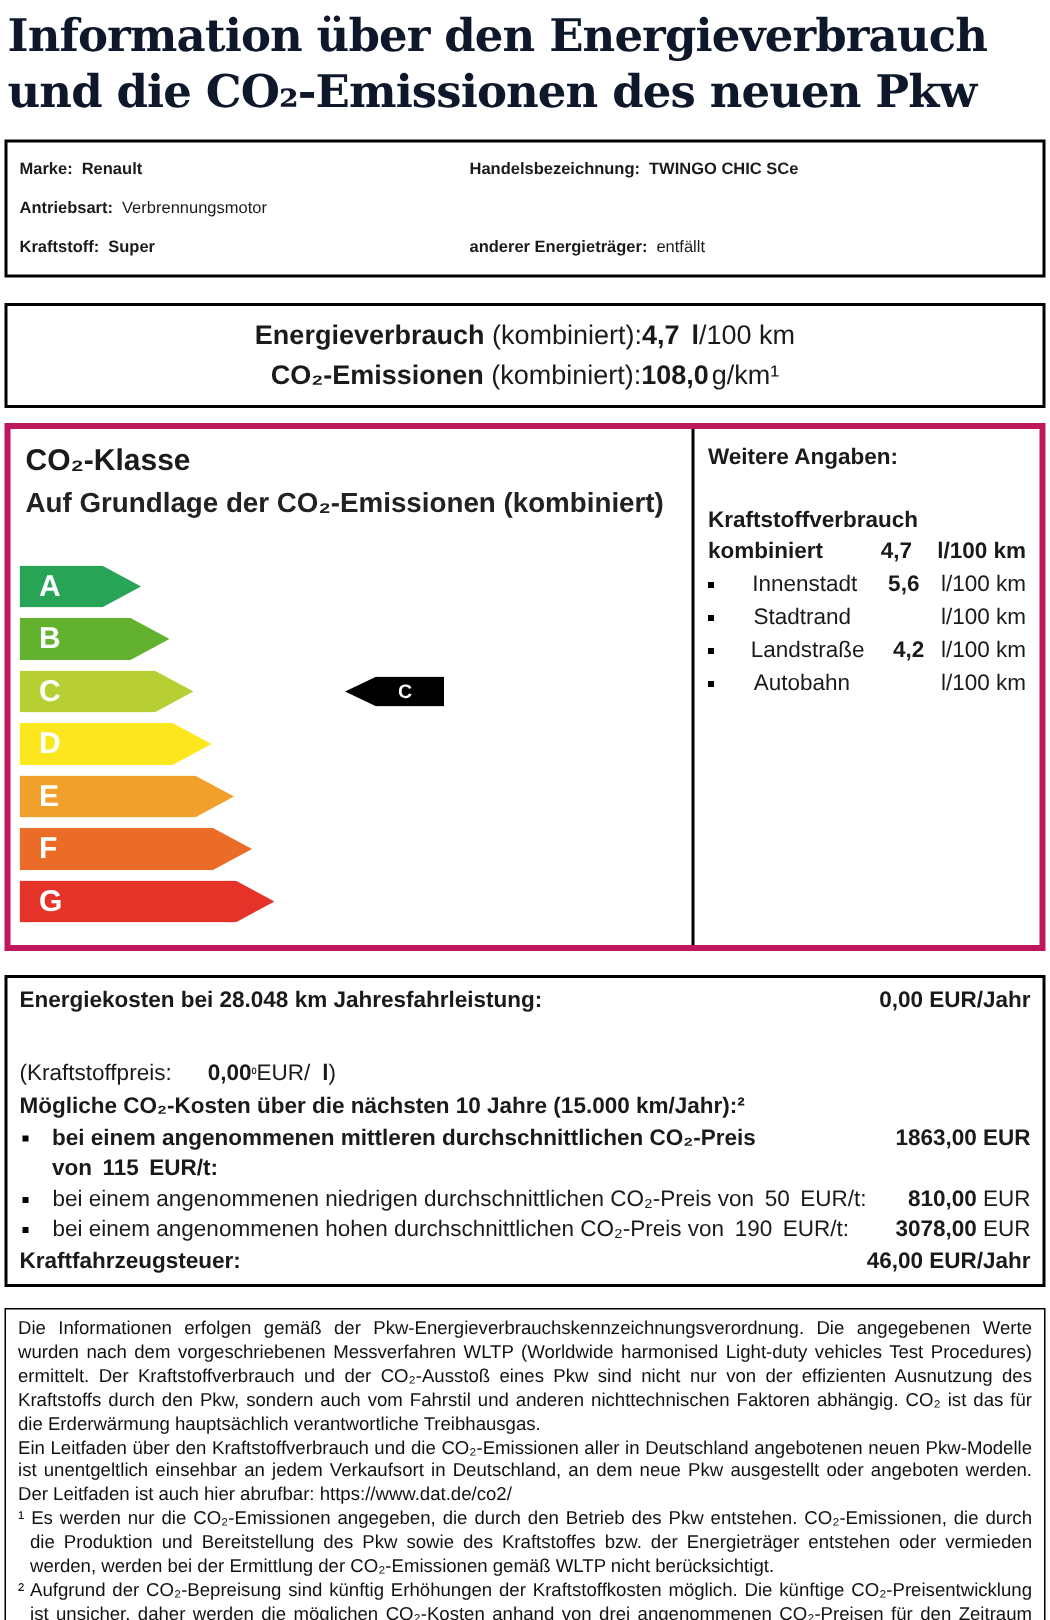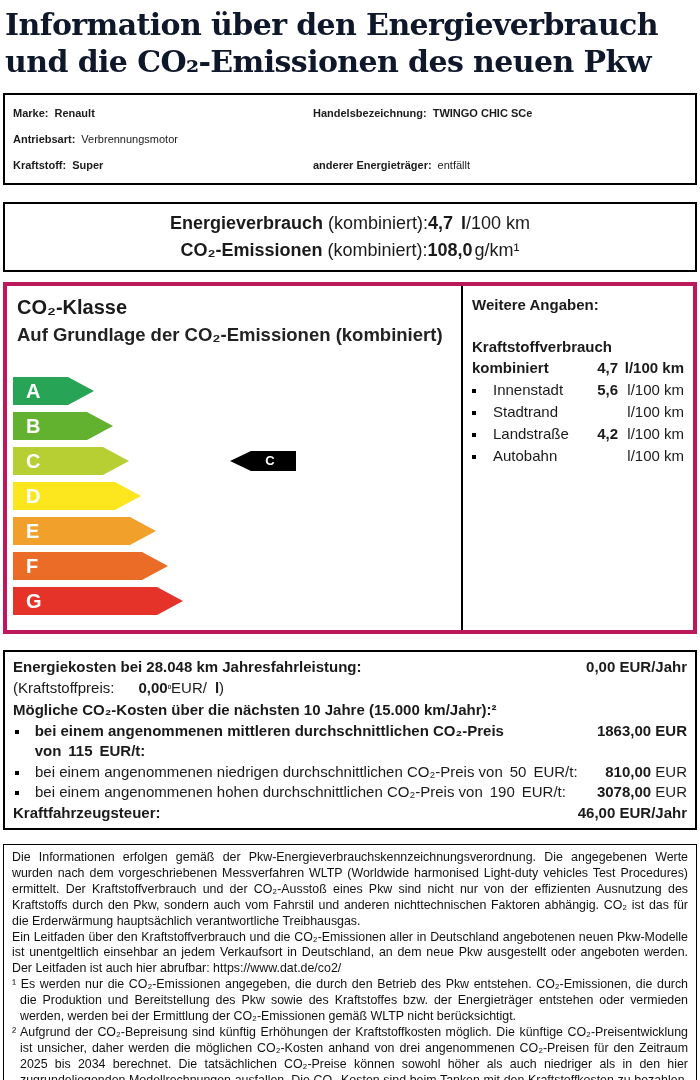--- a/index.html
+++ b/index.html
@@ -36,21 +36,21 @@
       clip-path:polygon(0 0,calc(100% - 26px) 0,100% 50%,calc(100% - 26px) 100%,0 100%);}
   .marker{position:absolute;left:217px;top:74px;width:66px;height:20px;background:#000;
       clip-path:polygon(0 50%,21px 0,100% 0,100% 100%,21px 100%);
       color:#fff;font-weight:bold;font-size:13px;line-height:20px;text-align:center;}
   .marker span{margin-left:14px;}
 
   .right-panel{position:absolute;top:0;right:0;bottom:0;width:212px;
       border-left:2px solid #000;padding:8px 9px;font-size:15px;}
   .rp-head{font-weight:bold;line-height:21px;margin-bottom:21px;}
   .rp-sub{font-weight:bold;line-height:21px;}
-  .rp-row{display:flex;align-items:center;line-height:22px;}
+  .rp-row{display:flex;align-items:center;line-height:22px;gap:10px;}
   .rp-row .blt{width:21px;}
   .rp-row .lbl{flex:1;}
   .rp-row .val{width:34px;text-align:right;font-weight:bold;}
   .rp-row .unit{width:66px;text-align:right;}
   .rp-row.allbold .lbl,.rp-row.allbold .unit{font-weight:bold;}
   .sq{display:inline-block;width:4px;height:4px;background:#000;vertical-align:2px;}
 
   
   .box4{margin-top:16px;padding:5px 8px;font-size:15px;}
   .frow{display:flex;justify-content:space-between;align-items:baseline;line-height:20.5px;}
@@ -155,21 +155,21 @@
         <span class="unit">l/100 km</span>
       </div>
     </div>
   </div>
 
   <div class="box box4">
     <div class="frow">
       <span class="b">Energiekosten bei 28.048 km Jahresfahrleistung:</span>
       <span class="b">0,00 EUR/Jahr</span>
     </div>
-    <div class="frow" style="justify-content:flex-start;">
+    <div class="frow" style="justify-content:flex-start;margin-top:28px;">
       <span>(Kraftstoffpreis:</span>
         <span class="gap24"></span>
         <span class="b">0,00</span>
         <span class="sup">⁰</span>
         <span>EUR/</span>
         <span class="gap8"></span>
         <span class="b">l</span>
         <span>)</span>
     </div>
     <div class="frow" style="justify-content:flex-start;">

